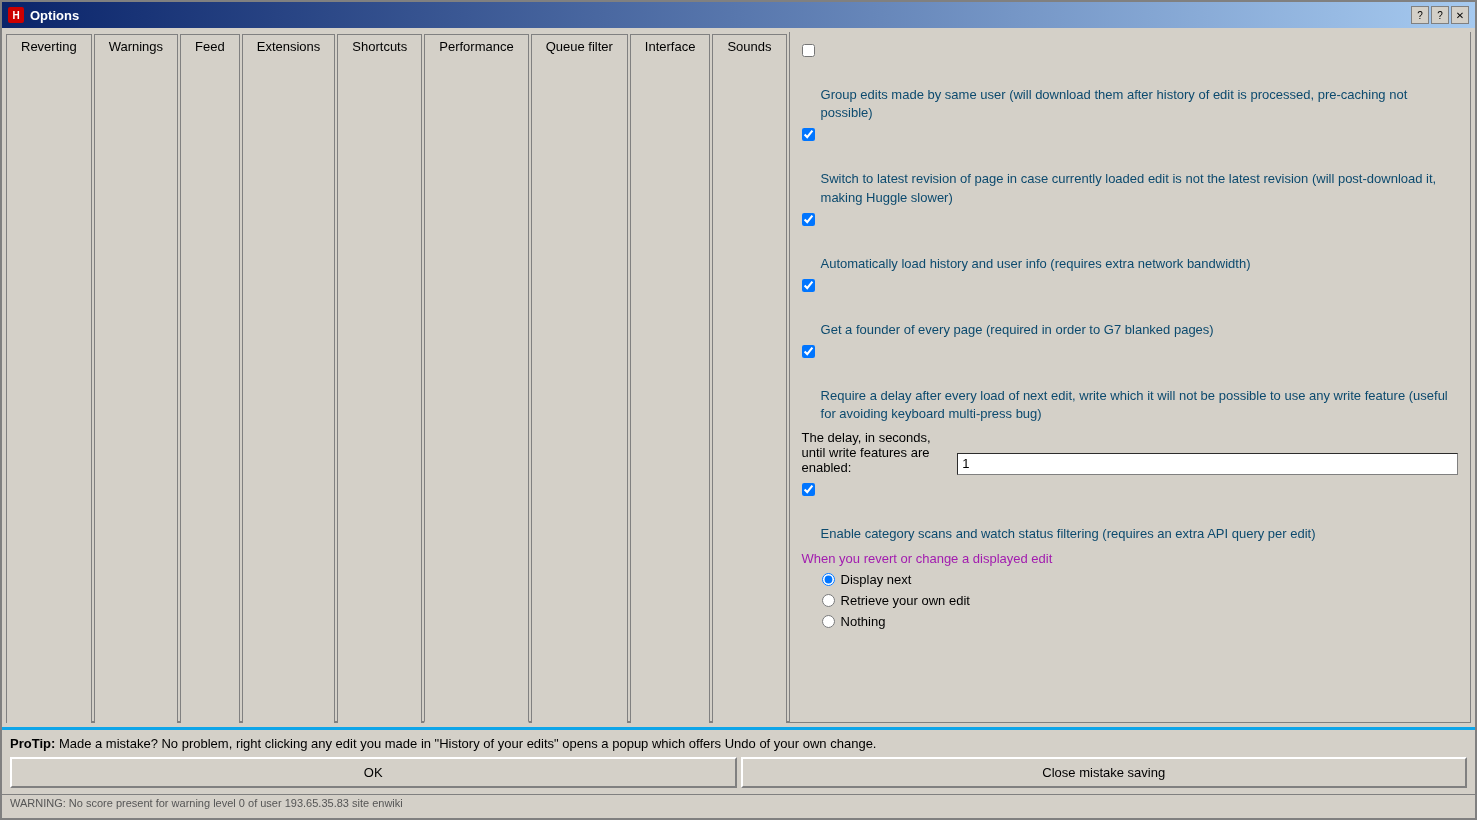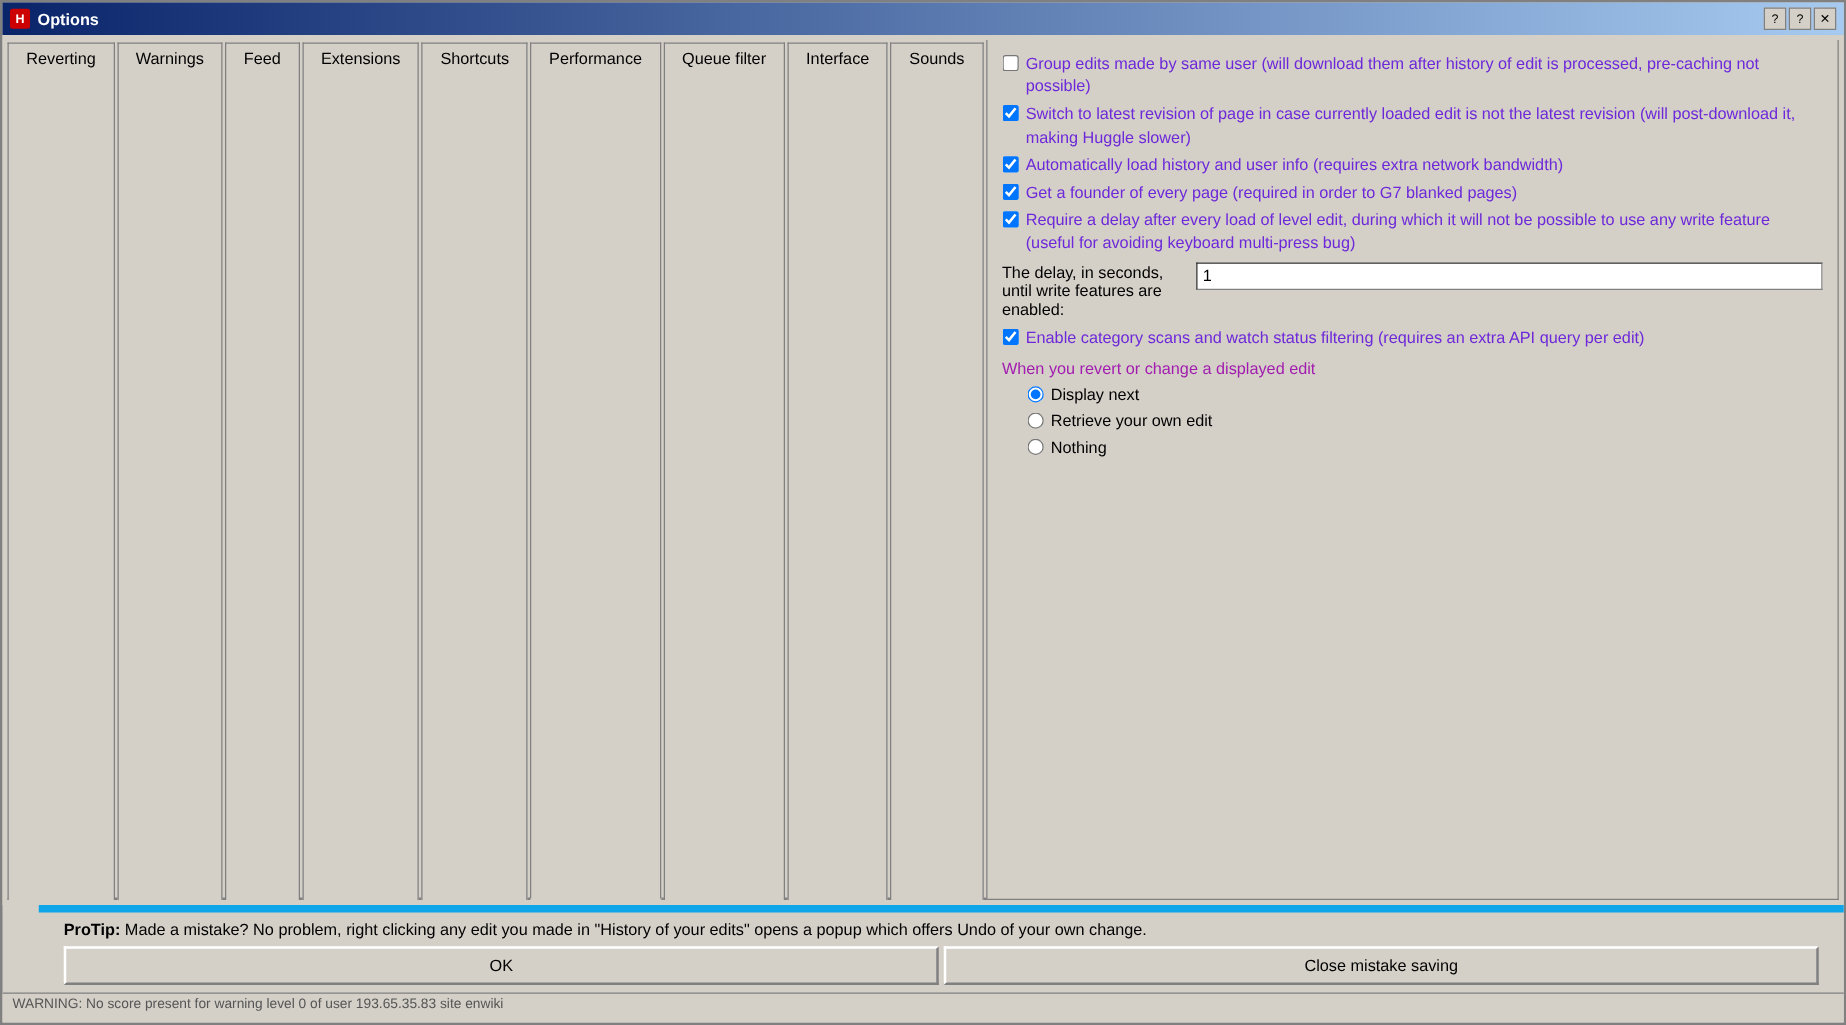--- a/index.html
+++ b/index.html
@@ -111,26 +111,27 @@
       align-items: flex-start;
       margin-bottom: 4px;
       gap: 6px;
     }
     .checkbox-row input[type="checkbox"] {
       margin-top: 2px;
       flex-shrink: 0;
     }
     .checkbox-row label {
       font-size: 13px;
-      color: #6d28d9;
+      color: #0c4a6e;
       line-height: 1.4;
+      margin-top: 44px;
     }
     .delay-row {
       display: flex;
-      align-items: flex-start;
+      align-items: flex-end;
       margin: 6px 0;
       gap: 6px;
     }
     .delay-row label {
       font-size: 13px;
     }
     .delay-input {
       border: 1px inset #808080;
       background: white;
       width: 1040px;
@@ -151,24 +152,23 @@
       padding-left: 20px;
     }
     .radio-row input[type="radio"] {
       flex-shrink: 0;
     }
     .radio-row label {
       font-size: 13px;
     }
     .bottom-bar {
       background: #d4d0c8;
-      border-top: 6px solid #0ea5e9;
-      padding: 6px 20px;
-      flex-shrink: 0;
-      margin-left: 29px;
+      border-top: 3px solid #0ea5e9;
+      padding: 6px 8px;
+      flex-shrink: 0;
     }
     .protip {
       font-size: 13px;
       color: #000;
       margin-bottom: 6px;
     }
     .protip strong {
       font-weight: bold;
     }
     .button-row {
@@ -246,21 +246,21 @@
         <label for="cb2">Automatically load history and user info (requires extra network bandwidth)</label>
       </div>
 
       <div class="checkbox-row">
         <input type="checkbox" id="cb4" checked="" style="">
         <label for="cb4">Get a founder of every page (required in order to G7 blanked pages)</label>
       </div>
 
       <div class="checkbox-row">
         <input type="checkbox" id="cb5" checked="" style="">
-        <label for="cb5">Require a delay after every load of level edit, during which it will not be possible to use any write feature (useful for avoiding keyboard multi-press bug)</label>
+        <label for="cb5">Require a delay after every load of next edit, write which it will not be possible to use any write feature (useful for avoiding keyboard multi-press bug)</label>
       </div>
 
       <div class="delay-row">
         <label>The delay, in seconds, until write features are enabled:</label>
         <input type="text" class="delay-input" value="1" style="">
       </div>
 
       <div class="checkbox-row">
         <input type="checkbox" id="cb6" checked="" style="">
         <label for="cb6">Enable category scans and watch status filtering (requires an extra API query per edit)</label>

